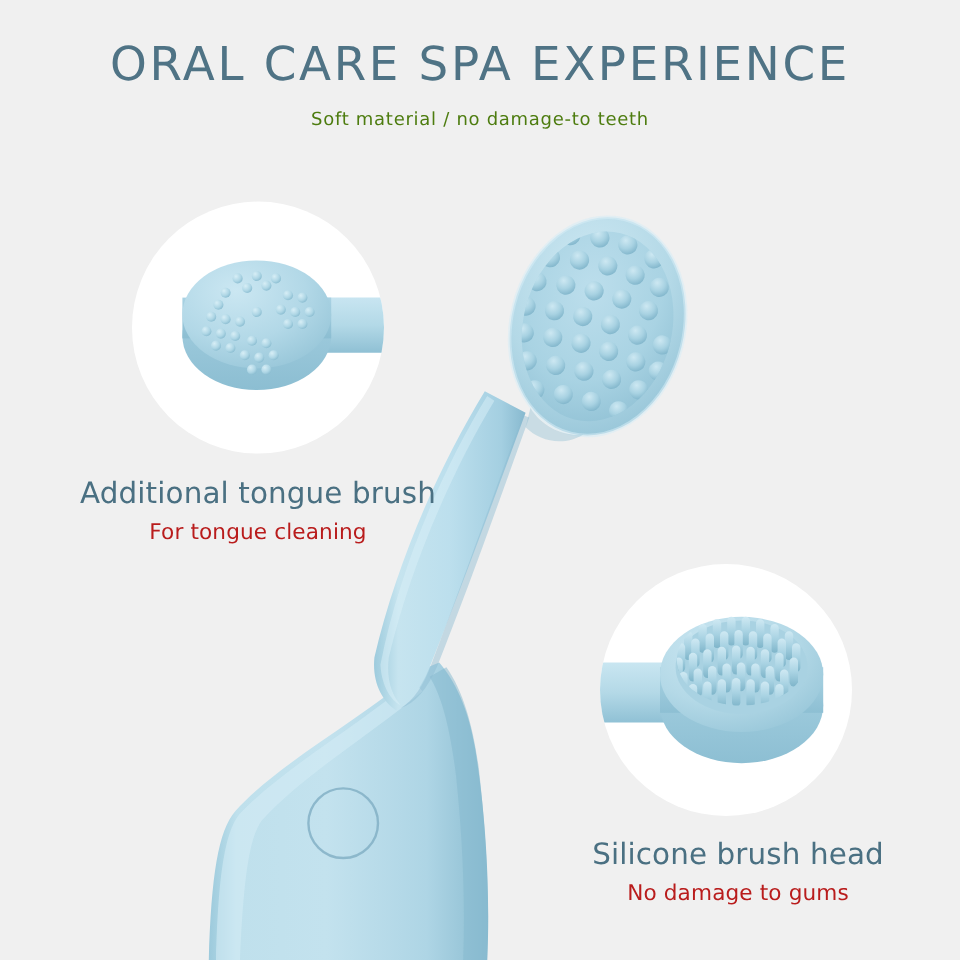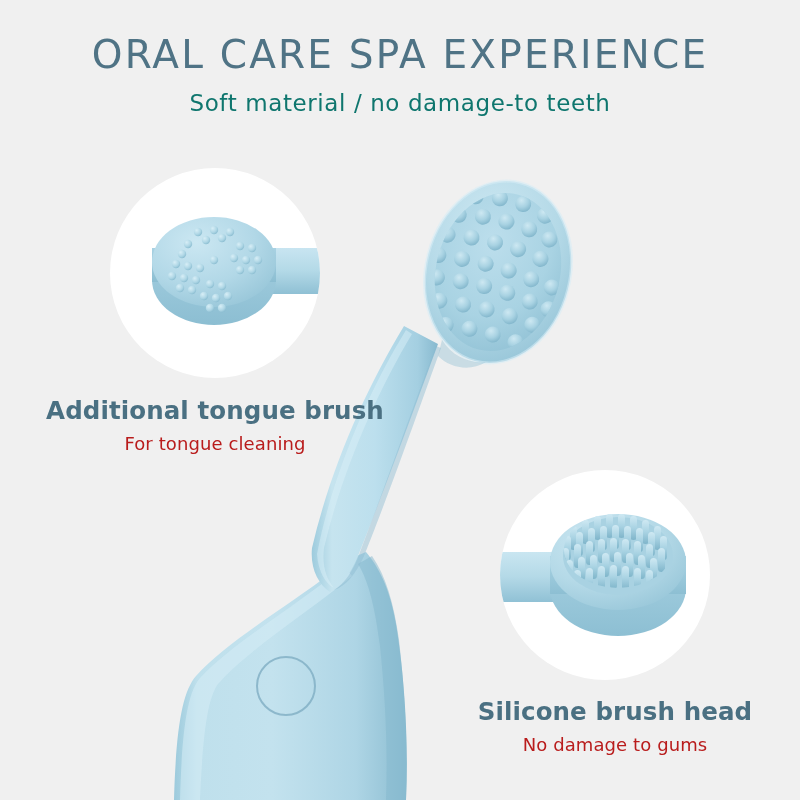--- a/index.html
+++ b/index.html
@@ -34,24 +34,24 @@
     color: #4f7385;
     white-space: nowrap;
     font-family: "DejaVu Sans", sans-serif;
   }
   .subtitle {
     position: absolute;
     top: 90px;
     left: 0;
     width: 800px;
     text-align: center;
-    font-size: 23px;
+    font-size: 15px;
     font-weight: 400;
     letter-spacing: 0.6px;
-    color: #0f766e;
+    color: #4d7c0f;
     white-space: nowrap;
     font-family: "DejaVu Sans", sans-serif;
   }
 
   
   .brush-layer {
     position: absolute;
     inset: 0;
     width: 800px;
     height: 800px;
@@ -67,21 +67,21 @@
   .callout-left  { left: 110px; top: 168px; width: 210px; height: 210px; }
   .callout-right { left: 500px; top: 470px; width: 210px; height: 210px; }
   .callout svg { display: block; }
 
   
   .label-block { position: absolute; }
   .label-left  { left: 0px;   top: 396px; width: 430px; text-align: center; }
   .label-right { left: 410px; top: 697px; width: 410px; text-align: center; }
   .label-title {
     font-size: 24.5px;
-    font-weight: 700;
+    font-weight: 400;
     color: #4a7082;
     letter-spacing: 0.1px;
     white-space: nowrap;
     font-family: "DejaVu Sans", sans-serif;
   }
   .label-sub {
     margin-top: 8px;
     font-size: 18px;
     font-weight: 400;
     color: #b91c1c;

